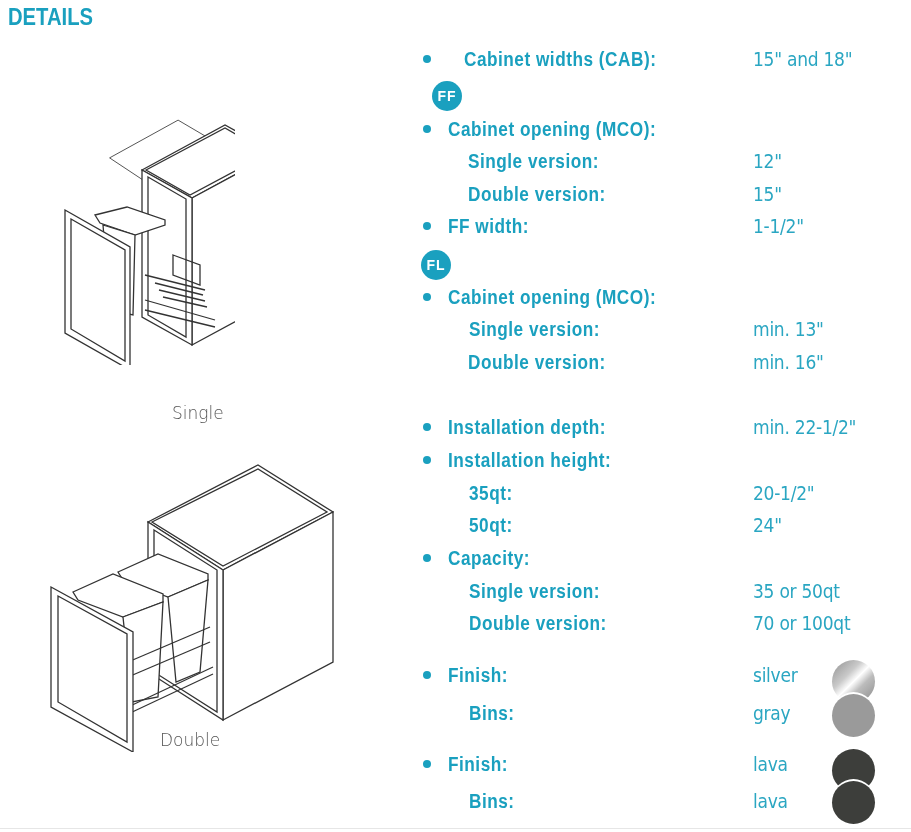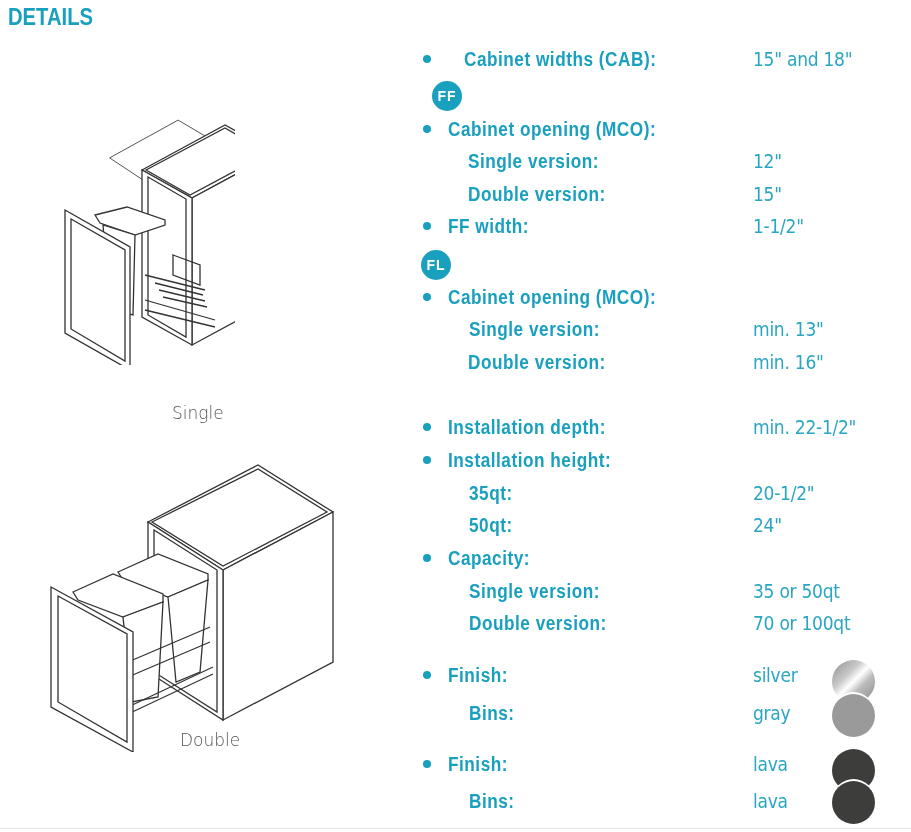--- a/index.html
+++ b/index.html
@@ -71,21 +71,21 @@
   <polygon points="75,155 115,140 110,235 84,240" fill="#fff"></polygon>
 
   <line x1="80" y1="200" x2="162" y2="165"></line>
   <line x1="80" y1="215" x2="162" y2="180"></line>
   <line x1="80" y1="245" x2="165" y2="205"></line>
   <line x1="80" y1="252" x2="165" y2="212"></line>
 
   <polygon points="3,125 85,170 85,290 3,245" fill="#fff"></polygon>
   <polygon points="10,134 79,172 79,280 10,240"></polygon>
 </svg>
-<div class="caption" style="left:180px; top:730px;">Double</div>
+<div class="caption" style="left:160px; top:730px;">Double</div>
 
 <div class="spec">
 
   <div class="row" style="top:46px; left:0;">
     <span class="bullet" style="left:423px;"></span>
     <span class="label" style="left:464px;">Cabinet widths (CAB):</span>
     <span class="value" style="left:753px;">15" and 18"</span>
   </div>
 
   <div class="badge" style="left:432px; top:81px;">FF</div>

